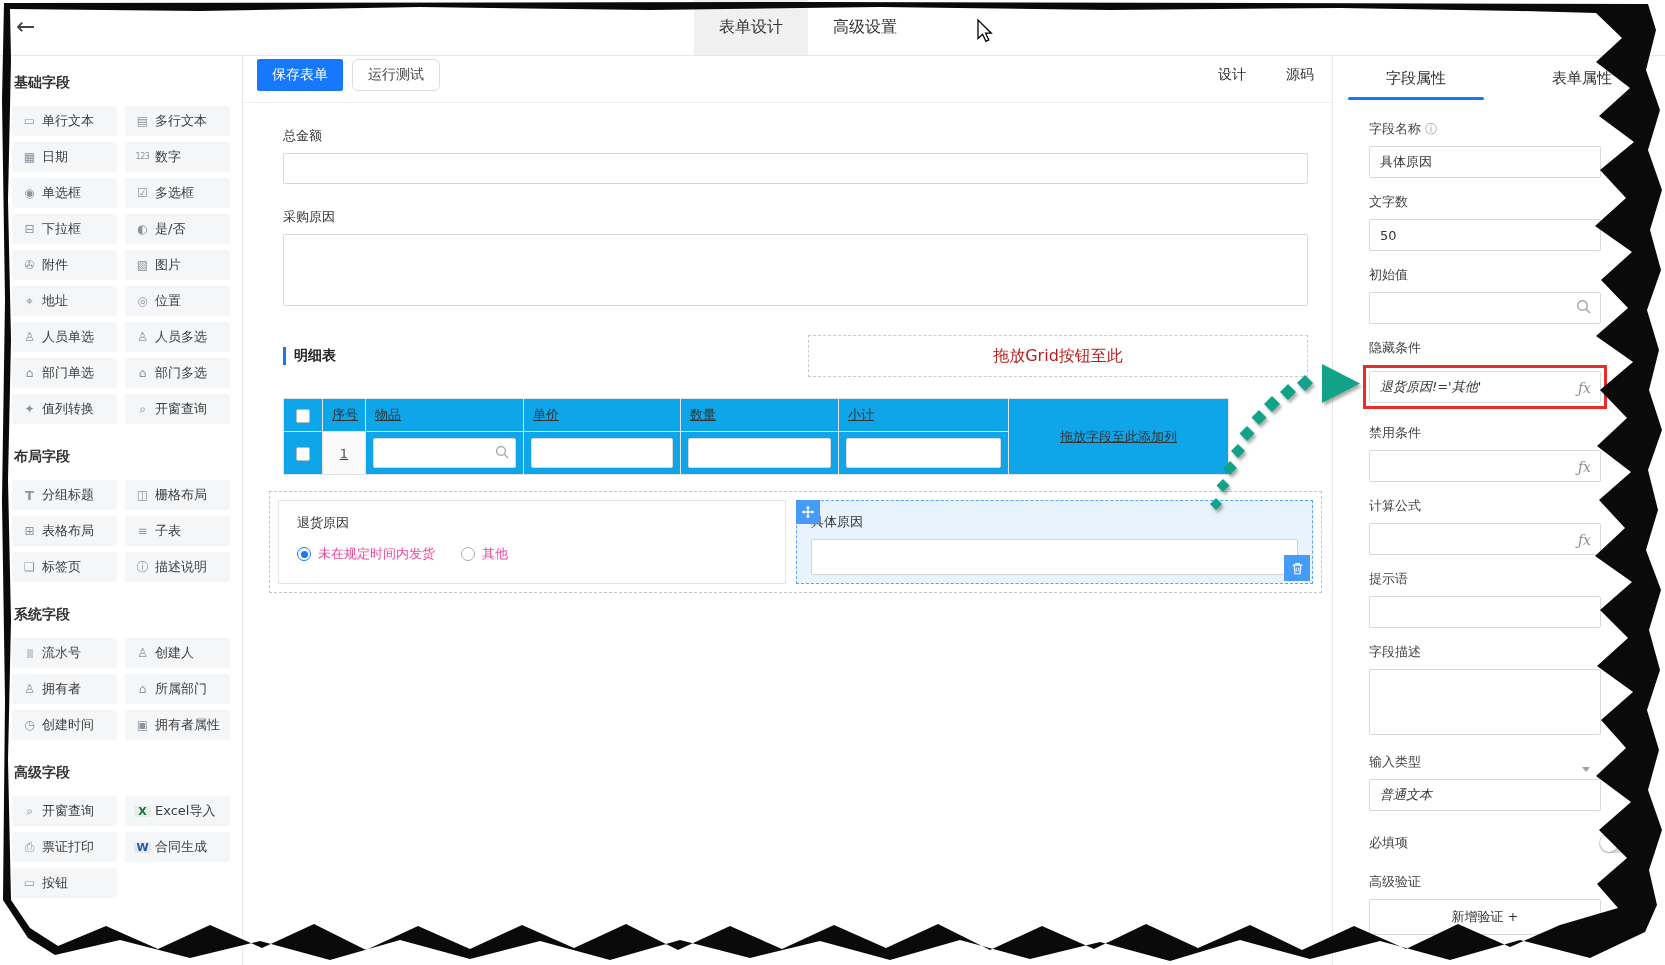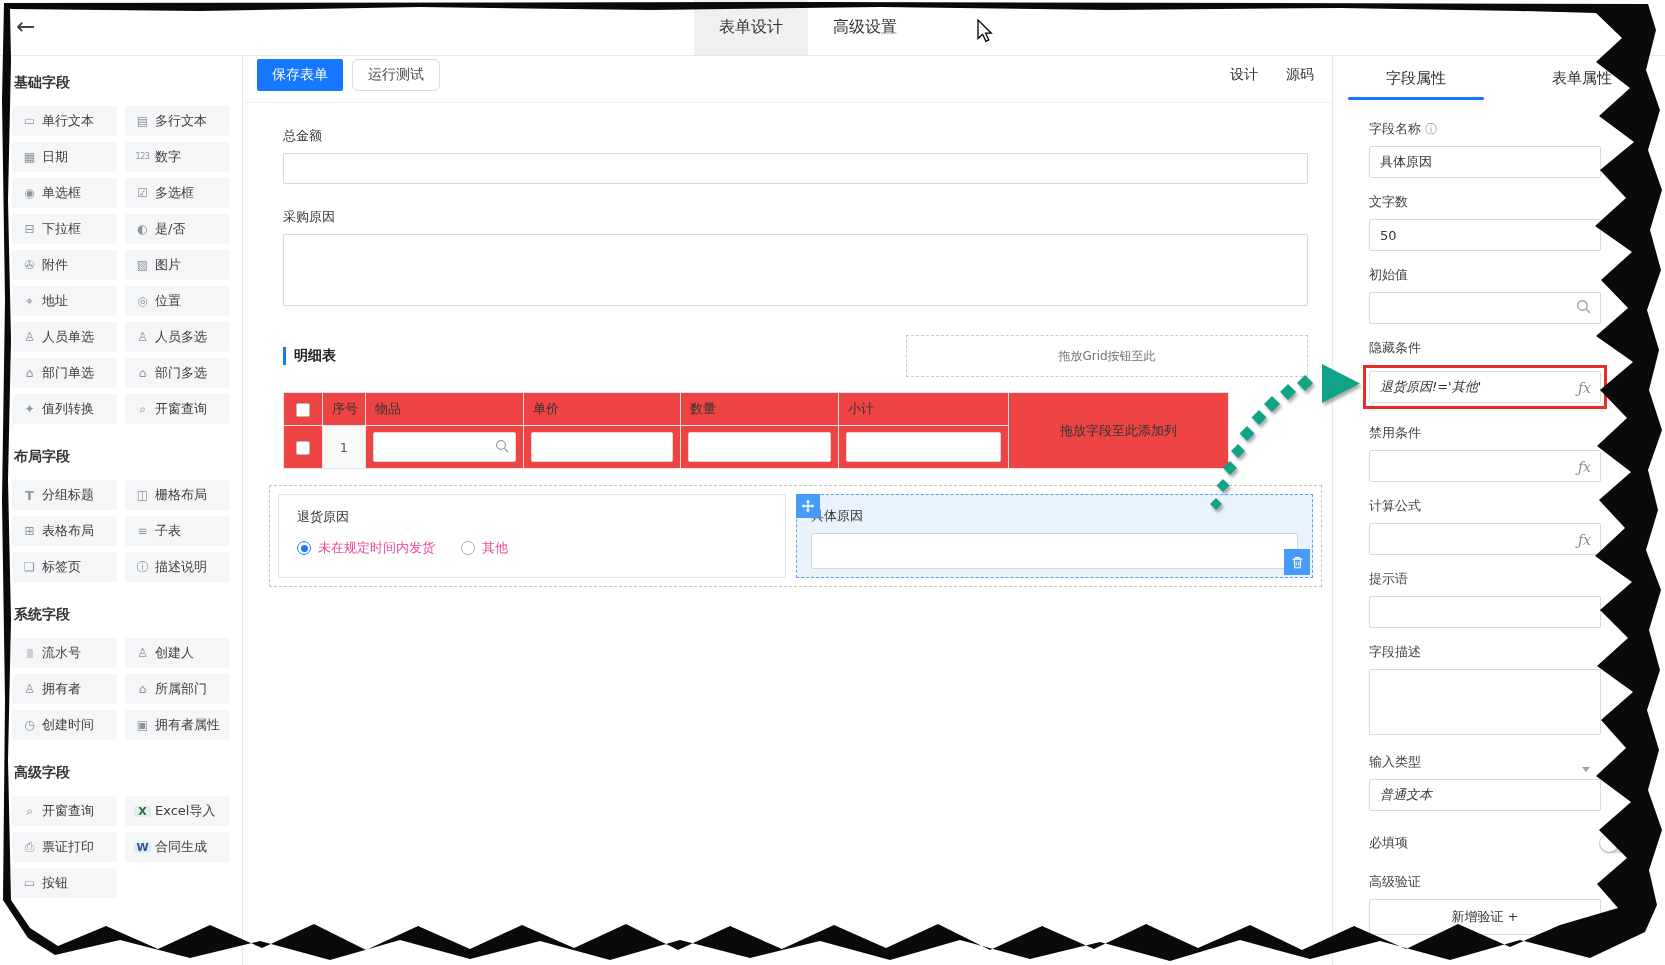--- a/index.html
+++ b/index.html
@@ -41,37 +41,37 @@
   
   .canvas { position:absolute; left:243px; top:48px; width:1089px; height:909px; background:#fff; }
   .toolbar { display:flex; align-items:center; padding:11px 18px 11px 14px;
              border-bottom:1px solid #f0f0f0; }
   .btn-save { background:#1677ff; color:#fff; border:none; height:32px; padding:0 15px;
               font-size:14px; border-radius:2px; cursor:pointer; margin-right:9px;
               font-family:inherit; }
   .btn-test { background:#fff; color:#444; border:1px solid #dcdcdc; height:32px; padding:0 15px;
               font-size:14px; border-radius:6px; cursor:pointer; font-family:inherit; }
   .tb-spacer { flex:1; }
-  .lnk { font-size:14px; color:#333; margin-left:28px; cursor:pointer; }
+  .lnk { font-size:14px; color:#333; margin-left:40px; cursor:pointer; }
 
   .form { padding:4px 24px 0 40px; }
   .f-label { font-size:13px; color:#333; margin:20px 0 8px; display:block; }
   .f-input { width:100%; height:31px; border:1px solid #d9d9d9; border-radius:2px;
              background:#fff; padding:0 10px; font-size:13px; font-family:inherit; }
   .f-textarea { width:100%; height:72px; border:1px solid #d9d9d9; border-radius:2px;
                 background:#fff; padding:6px 10px; font-size:13px; resize:none; font-family:inherit; }
 
   .dt-head { display:flex; align-items:center; justify-content:space-between; margin-top:26px; }
   .dt-title { display:flex; align-items:center; }
   .dt-bar { width:3px; height:18px; background:#1677ff; margin-right:8px; }
   .dt-name { font-size:14px; font-weight:bold; color:#222; }
-  .grid-drop { width:402px; height:42px; border:1px dashed #cccccc; display:flex;
-               align-items:center; justify-content:center; font-size:12px; color:#737373; }
-
-  table.dtable { border-collapse:collapse; margin-top:15px; background:#ef4444; table-layout:fixed; }
+  .grid-drop { width:500px; height:42px; border:1px dashed #cccccc; display:flex;
+               align-items:center; justify-content:center; font-size:16px; color:#b91c1c; }
+
+  table.dtable { border-collapse:collapse; margin-top:21px; background:#0ea5e9; table-layout:fixed;text-decoration:underline; }
   table.dtable th, table.dtable td { border:1px solid #e3e3e3; font-weight:normal; font-size:13px; }
   table.dtable th { height:33px; text-align:left; padding:0 0 0 9px; color:#333; }
   table.dtable td { height:43px; }
   .cell-center { text-align:center !important; padding:0 !important; }
   .cbx { display:inline-block; width:14px; height:14px; border:1px solid #b9b9b9;
          border-radius:2px; background:#fff; vertical-align:middle; cursor:pointer; }
   .idx-cell { background:#fafafa; text-align:center; color:#555; }
   .cell-input-wrap { position:relative; margin:0 7px; }
   .cell-input { width:100%; height:30px; border:1px solid #d9d9d9; border-radius:2px;
                 padding:0 8px; font-size:13px; font-family:inherit; }

